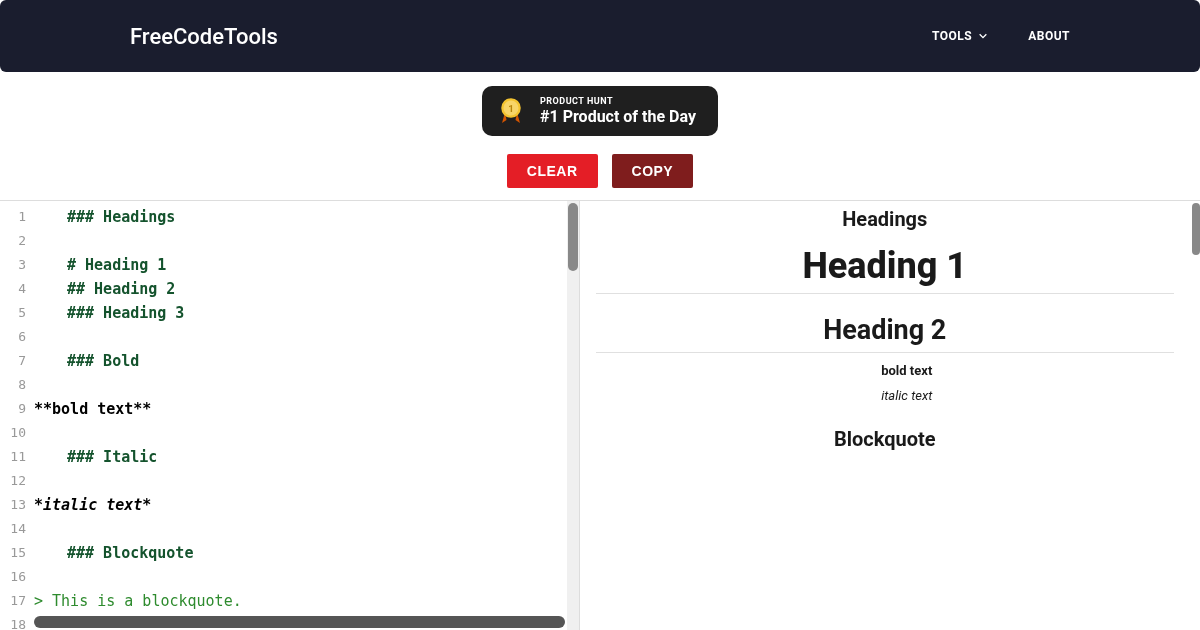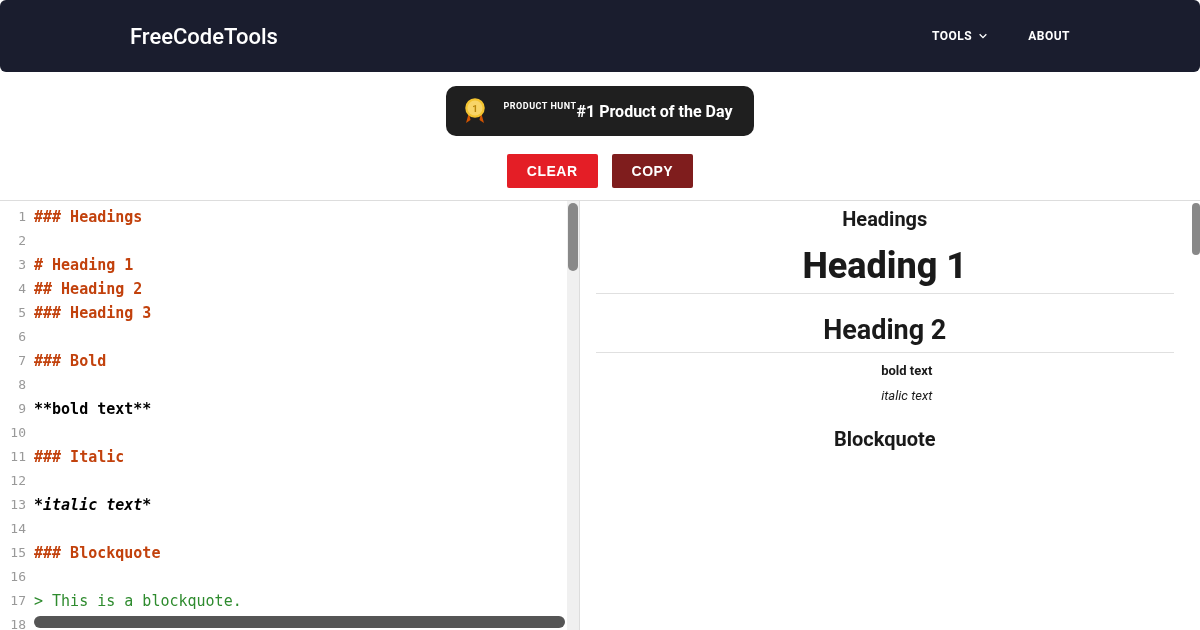--- a/index.html
+++ b/index.html
@@ -7,36 +7,36 @@
 
 .header { background: #1a1d2e; height: 72px; display: flex; align-items: center; justify-content: space-between; padding: 0 130px; border-radius: 6px; }
 .brand { color: #fff; font-size: 22px; font-weight: 500; }
 .nav { display: flex; align-items: center; gap: 40px; }
 .nav-item { color: #fff; font-size: 12px; font-weight: 700; letter-spacing: 0.5px; display: flex; align-items: center; gap: 6px; cursor: pointer; }
 .chev { width: 10px; height: 10px; }
 
 .badge-wrap { display: flex; justify-content: center; margin-top: 14px; }
 .ph-badge { background: #1f1f1f; border-radius: 10px; padding: 10px 22px 10px 14px; display: flex; align-items: center; gap: 14px; }
 .medal { width: 30px; height: 30px; flex-shrink: 0; }
-.ph-text { display: flex; flex-direction: row; }
+.ph-text { display: flex; flex-direction: column; }
 .ph-label { color: #fff; font-size: 9px; font-weight: 700; letter-spacing: 0.5px; }
 .ph-main { color: #fff; font-size: 16px; font-weight: 700; margin-top: 1px; }
 
 .btns { display: flex; justify-content: center; gap: 14px; margin-top: 18px; margin-bottom: 12px; }
 .btn { border: none; padding: 9px 20px; font-size: 14px; font-weight: 700; letter-spacing: 0.5px; color: #fff; cursor: pointer; border-radius: 2px; }
 .btn-clear { background: #e41e26; }
 .btn-copy { background: #7f1d1d; }
 
 .panes { display: flex; height: 430px; border-top: 1px solid #ddd; }
 .editor { flex: 1; display: flex; position: relative; border-right: 1px solid #ddd; font-family: "Menlo", "Consolas", monospace; font-size: 15px; line-height: 24px; overflow: hidden; }
 .gutter { width: 30px; background: #fff; color: #999; text-align: right; padding-right: 4px; padding-top: 4px; font-size: 13px; }
 .gutter div { height: 24px; }
 .code { flex: 1; padding-top: 4px; padding-left: 4px; white-space: pre; overflow: hidden; position: relative; }
 .code-line { height: 24px; font-weight: 700; }
-.c-header { color: #c2410c; }
+.c-header { color: #14532d; margin-left: 33px; }
 .c-plain { color: #000; }
 .c-italic { color: #000; font-style: italic; }
 .c-quote { color: #2e8b2e; font-weight: 400; }
 .ed-scroll { position: absolute; right: 0; top: 0; width: 12px; height: 100%; background: #f0f0f0; }
 .ed-thumb { position: absolute; right: 1px; top: 2px; width: 10px; height: 68px; background: #888; border-radius: 5px; }
 .ed-hscroll { position: absolute; bottom: 2px; left: 34px; right: 14px; height: 12px; background: #555; border-radius: 6px; }
 
 .preview { flex: 1; padding: 6px 26px 0 16px; overflow: hidden; position: relative; text-align: center; }
 .pv-scroll { position: absolute; right: 0; top: 0; width: 8px; height: 100%; }
 .pv-thumb { position: absolute; right: 0; top: 2px; width: 8px; height: 52px; background: #888; border-radius: 4px; }

